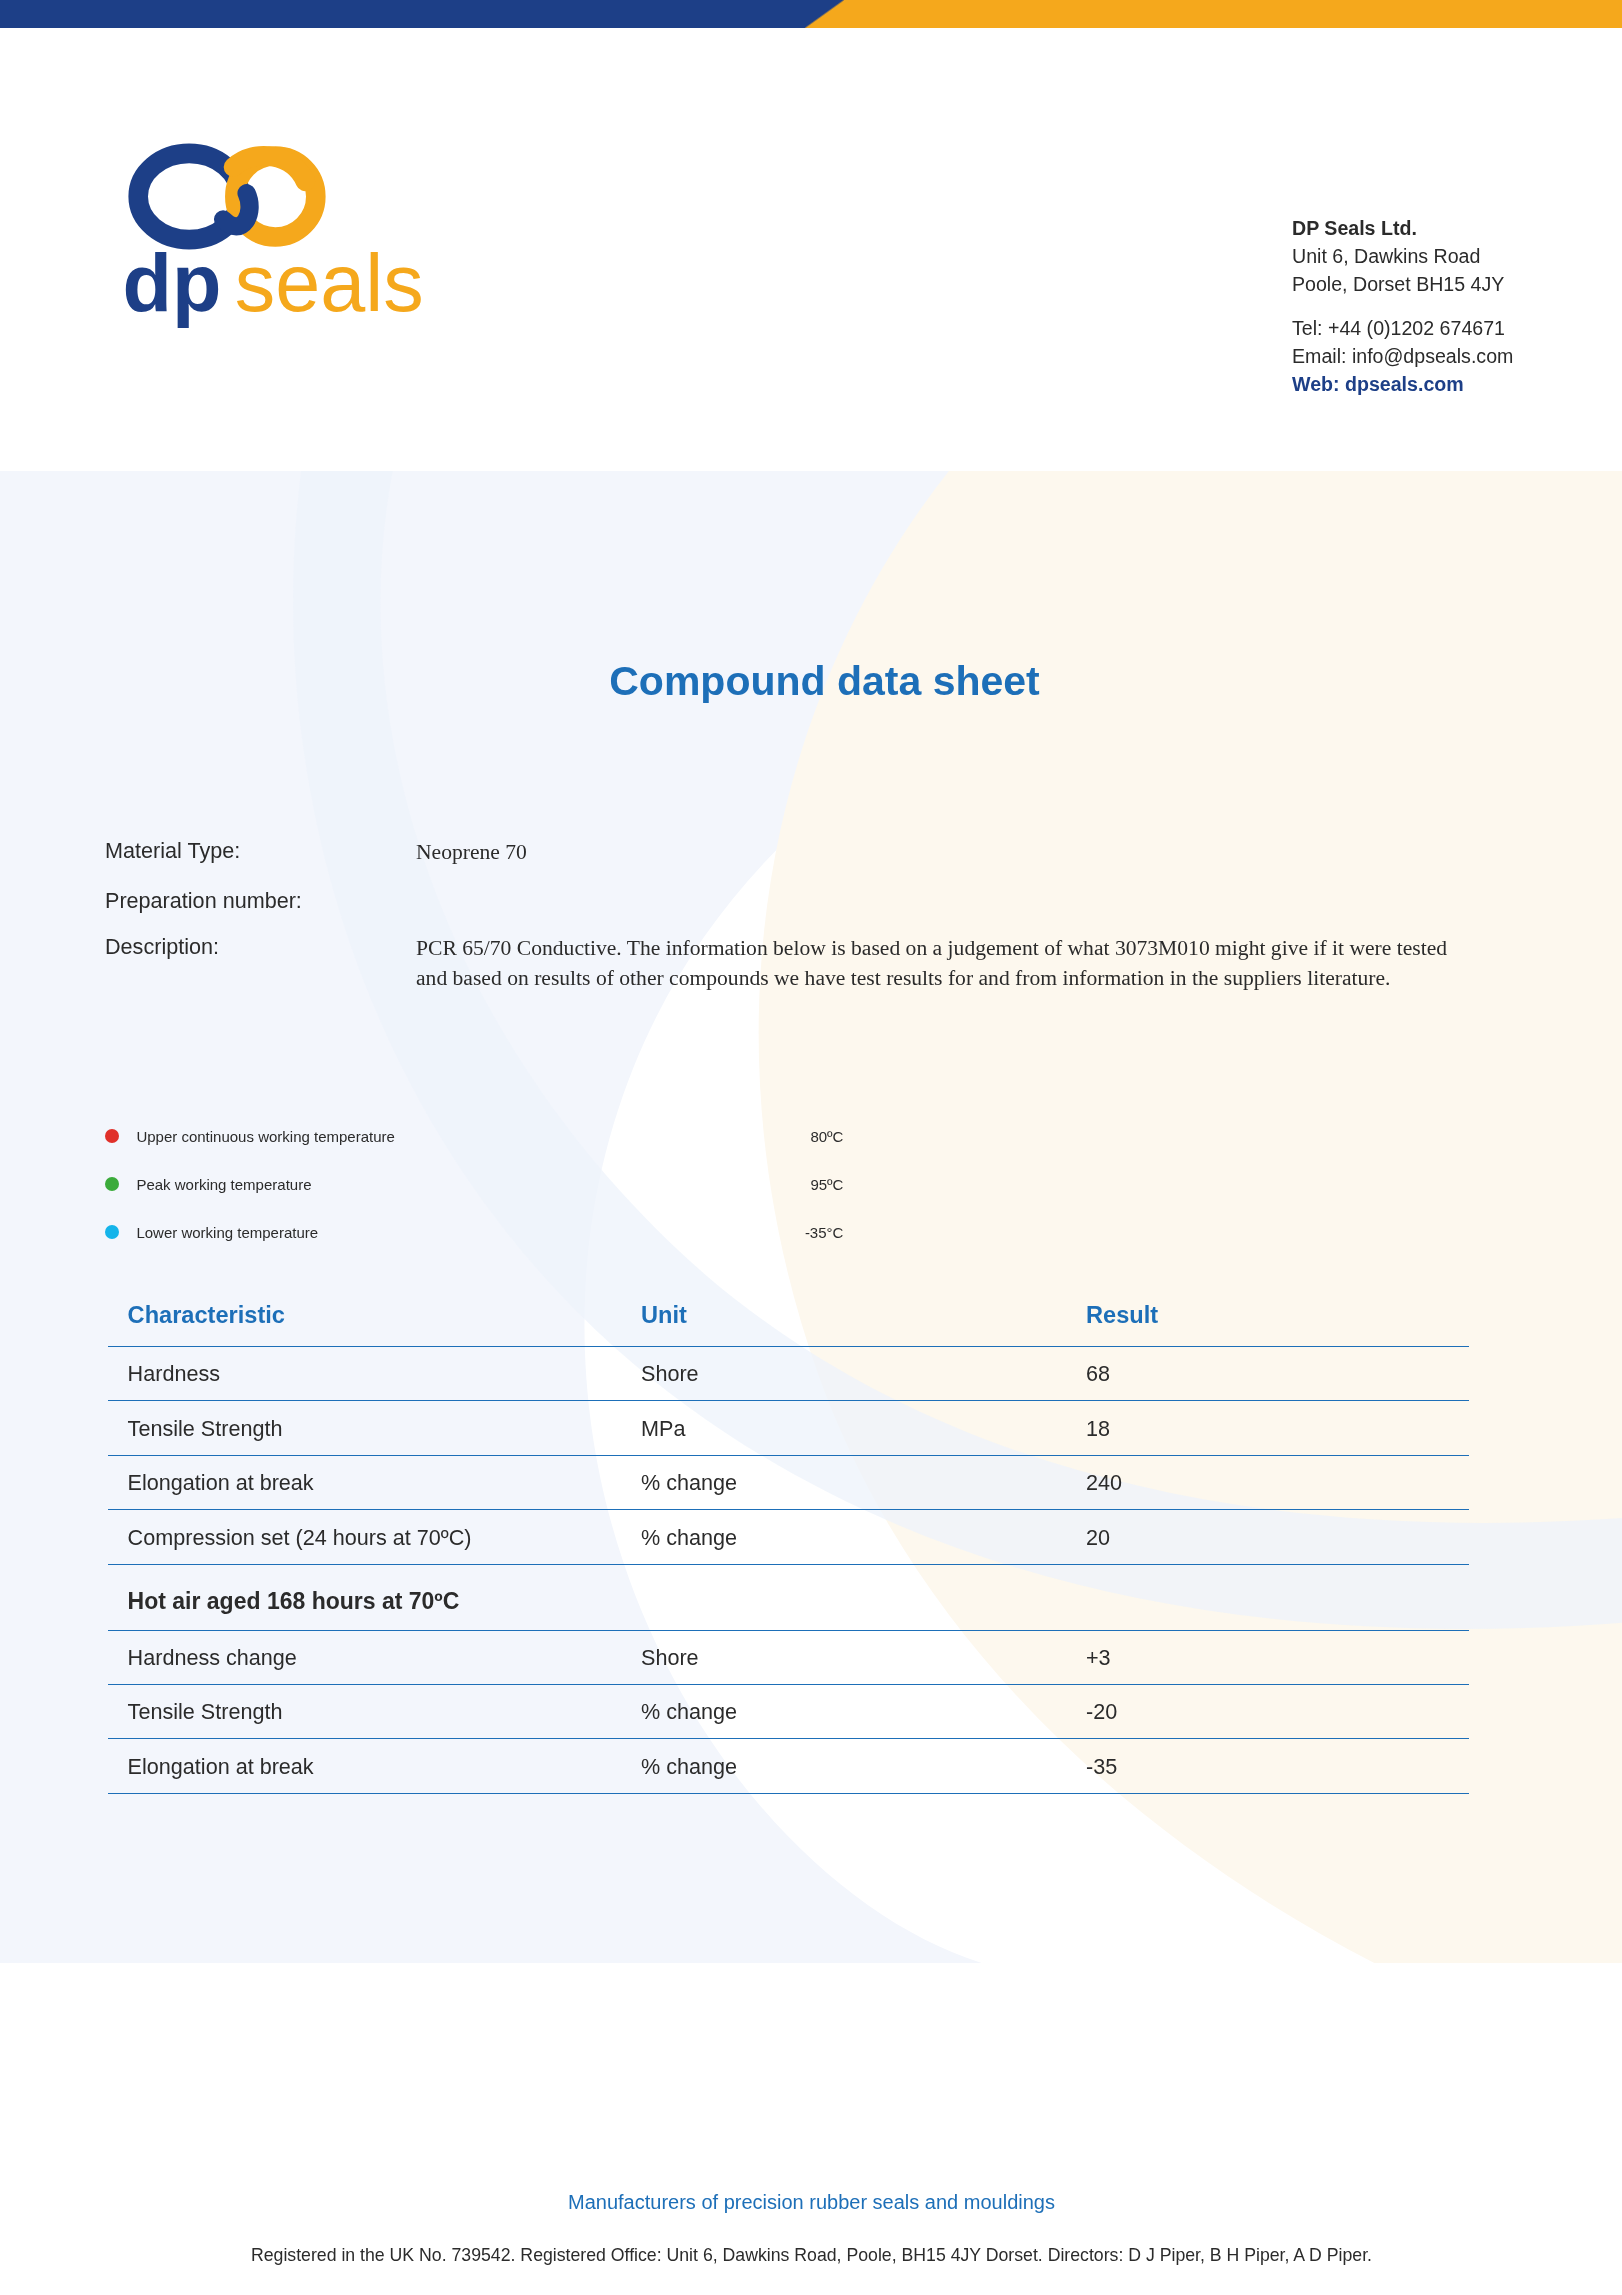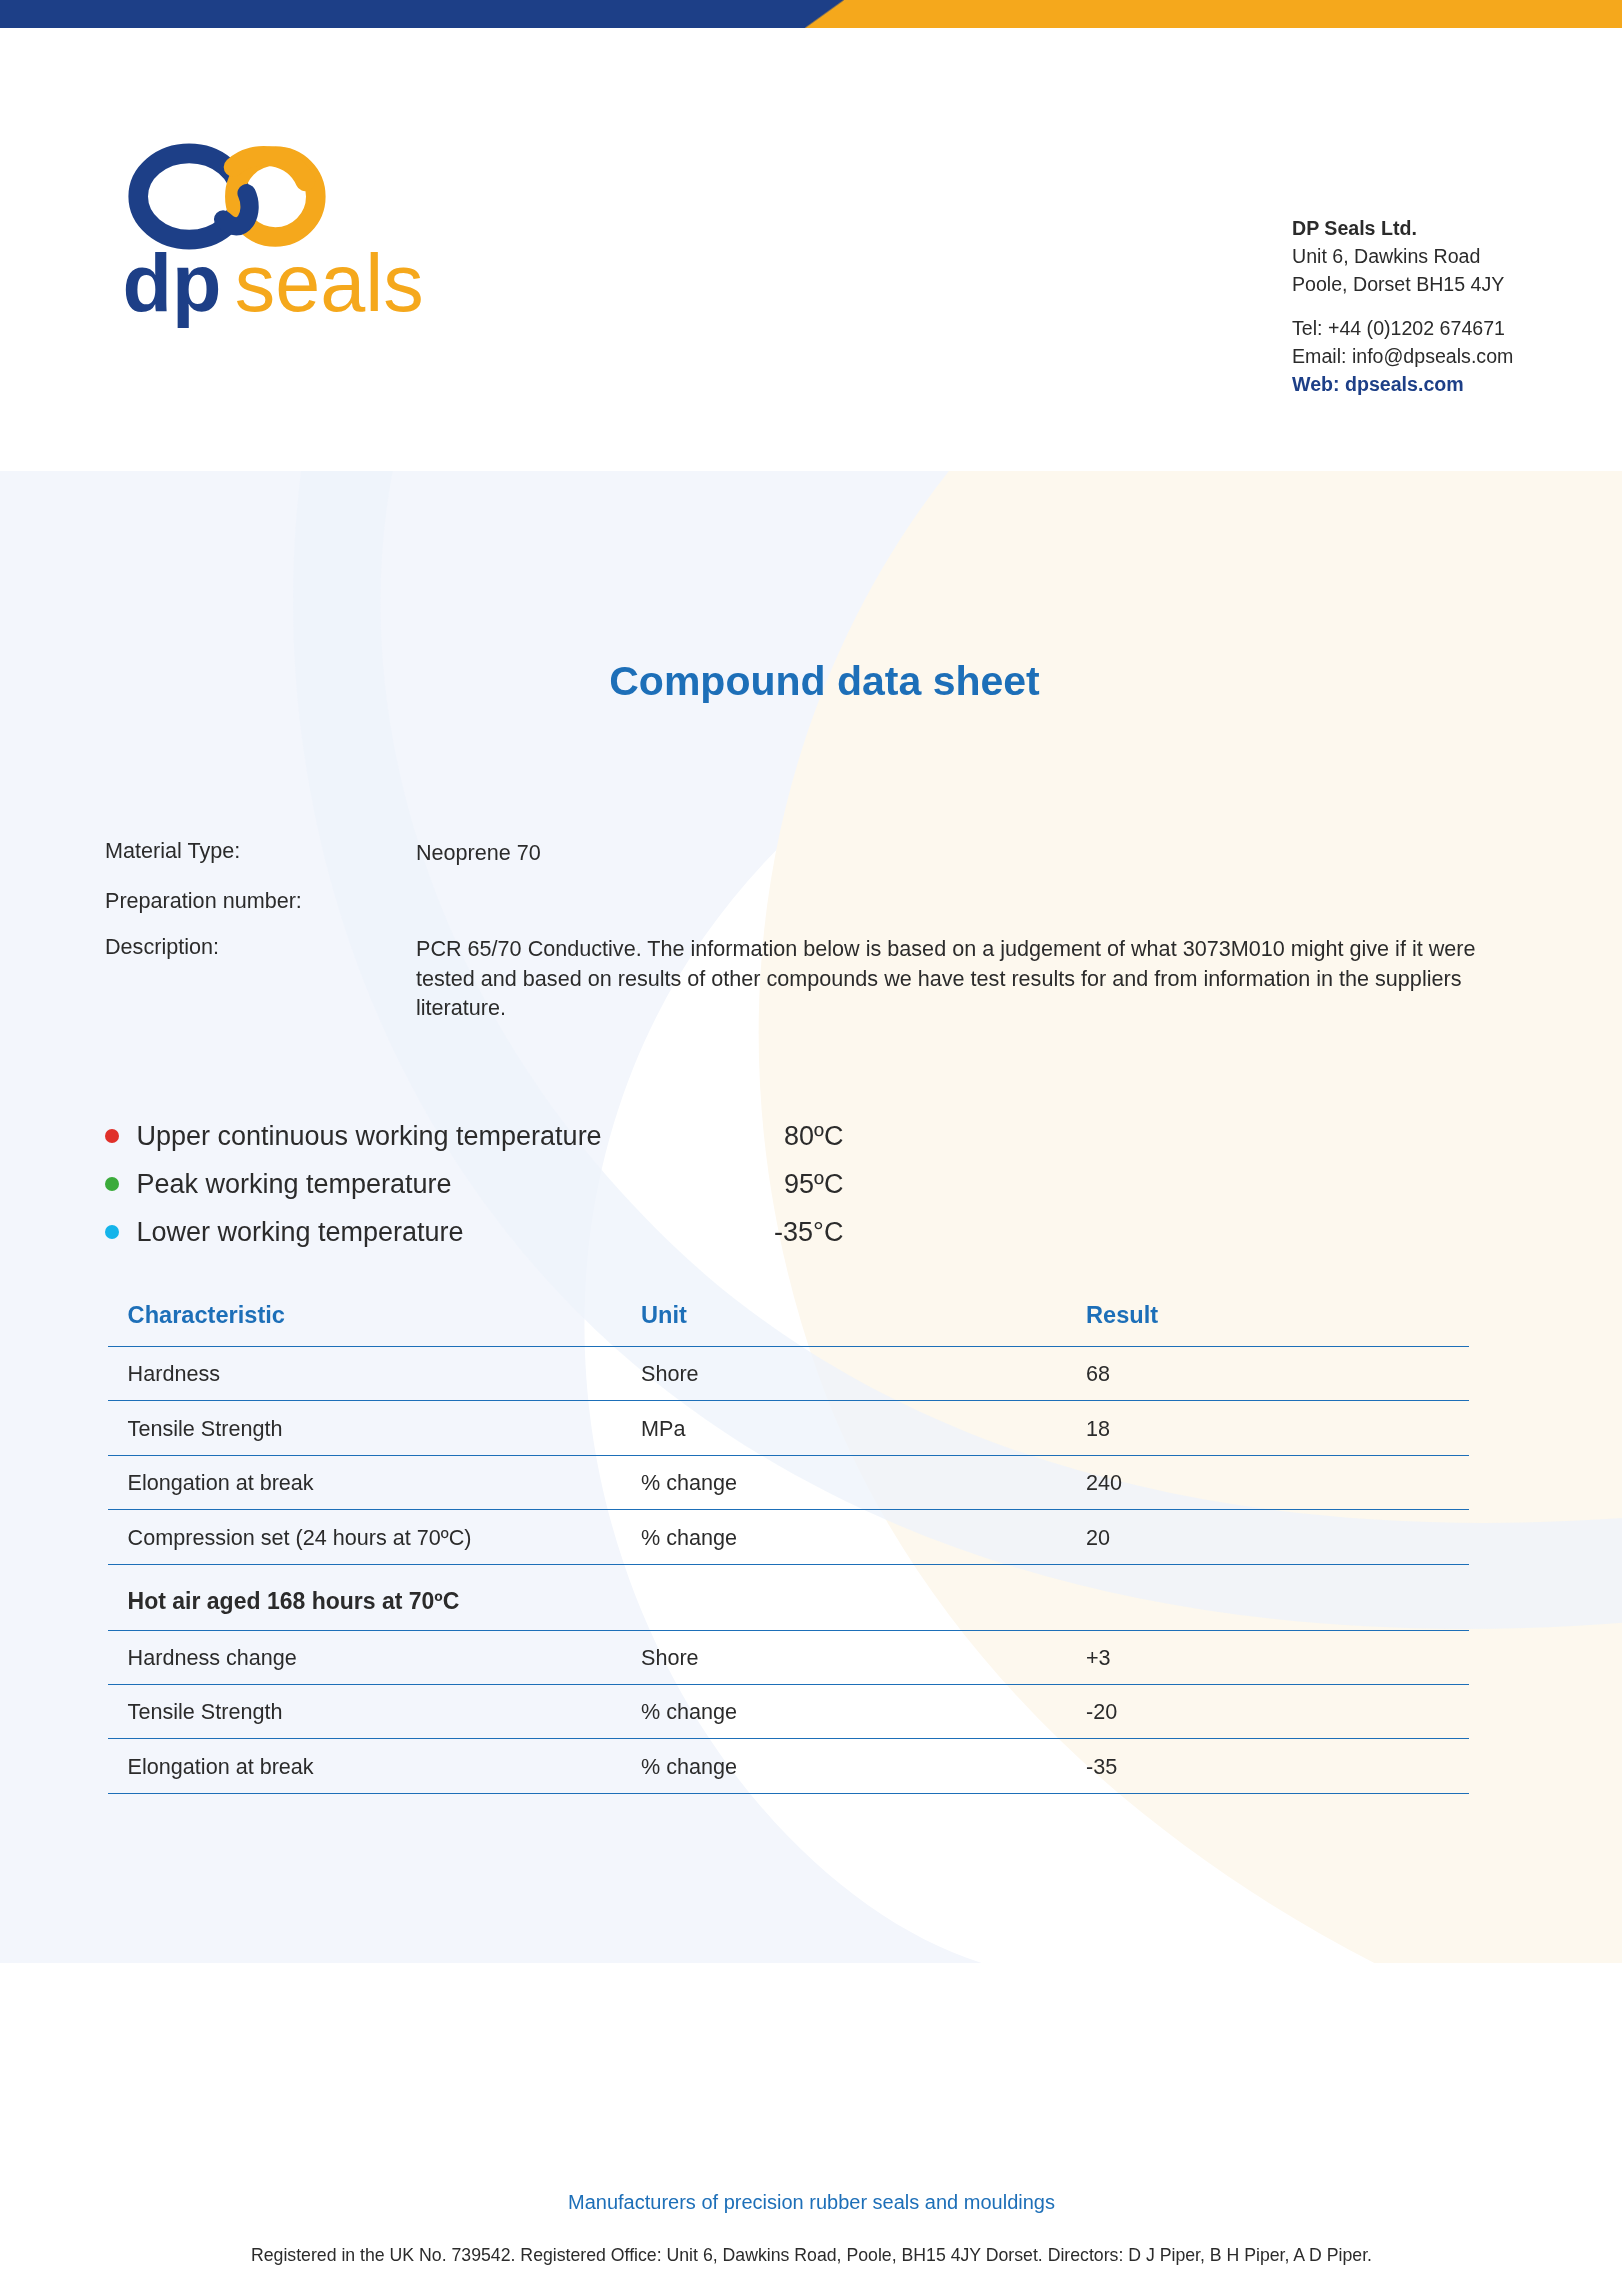--- a/index.html
+++ b/index.html
@@ -100,30 +100,31 @@
     display: flex;
     margin-bottom: 20px;
   }
   .meta-label {
     width: 311px;
     flex: none;
   }
   .meta-value {
     flex: 1;
     line-height: 1.38;
+    font-family: Liberation Serif, serif;
   }
 
   
   .temps {
     position: absolute;
     top: 1112px;
     left: 105px;
     width: 1374px;
     z-index: 2;
-    font-size: 27px;
+    font-size: 15px;
   }
   .temp-row {
     display: flex;
     align-items: center;
     height: 48px;
   }
   .bullet {
     width: 14.4px;
     height: 14.4px;
     border-radius: 50%;

